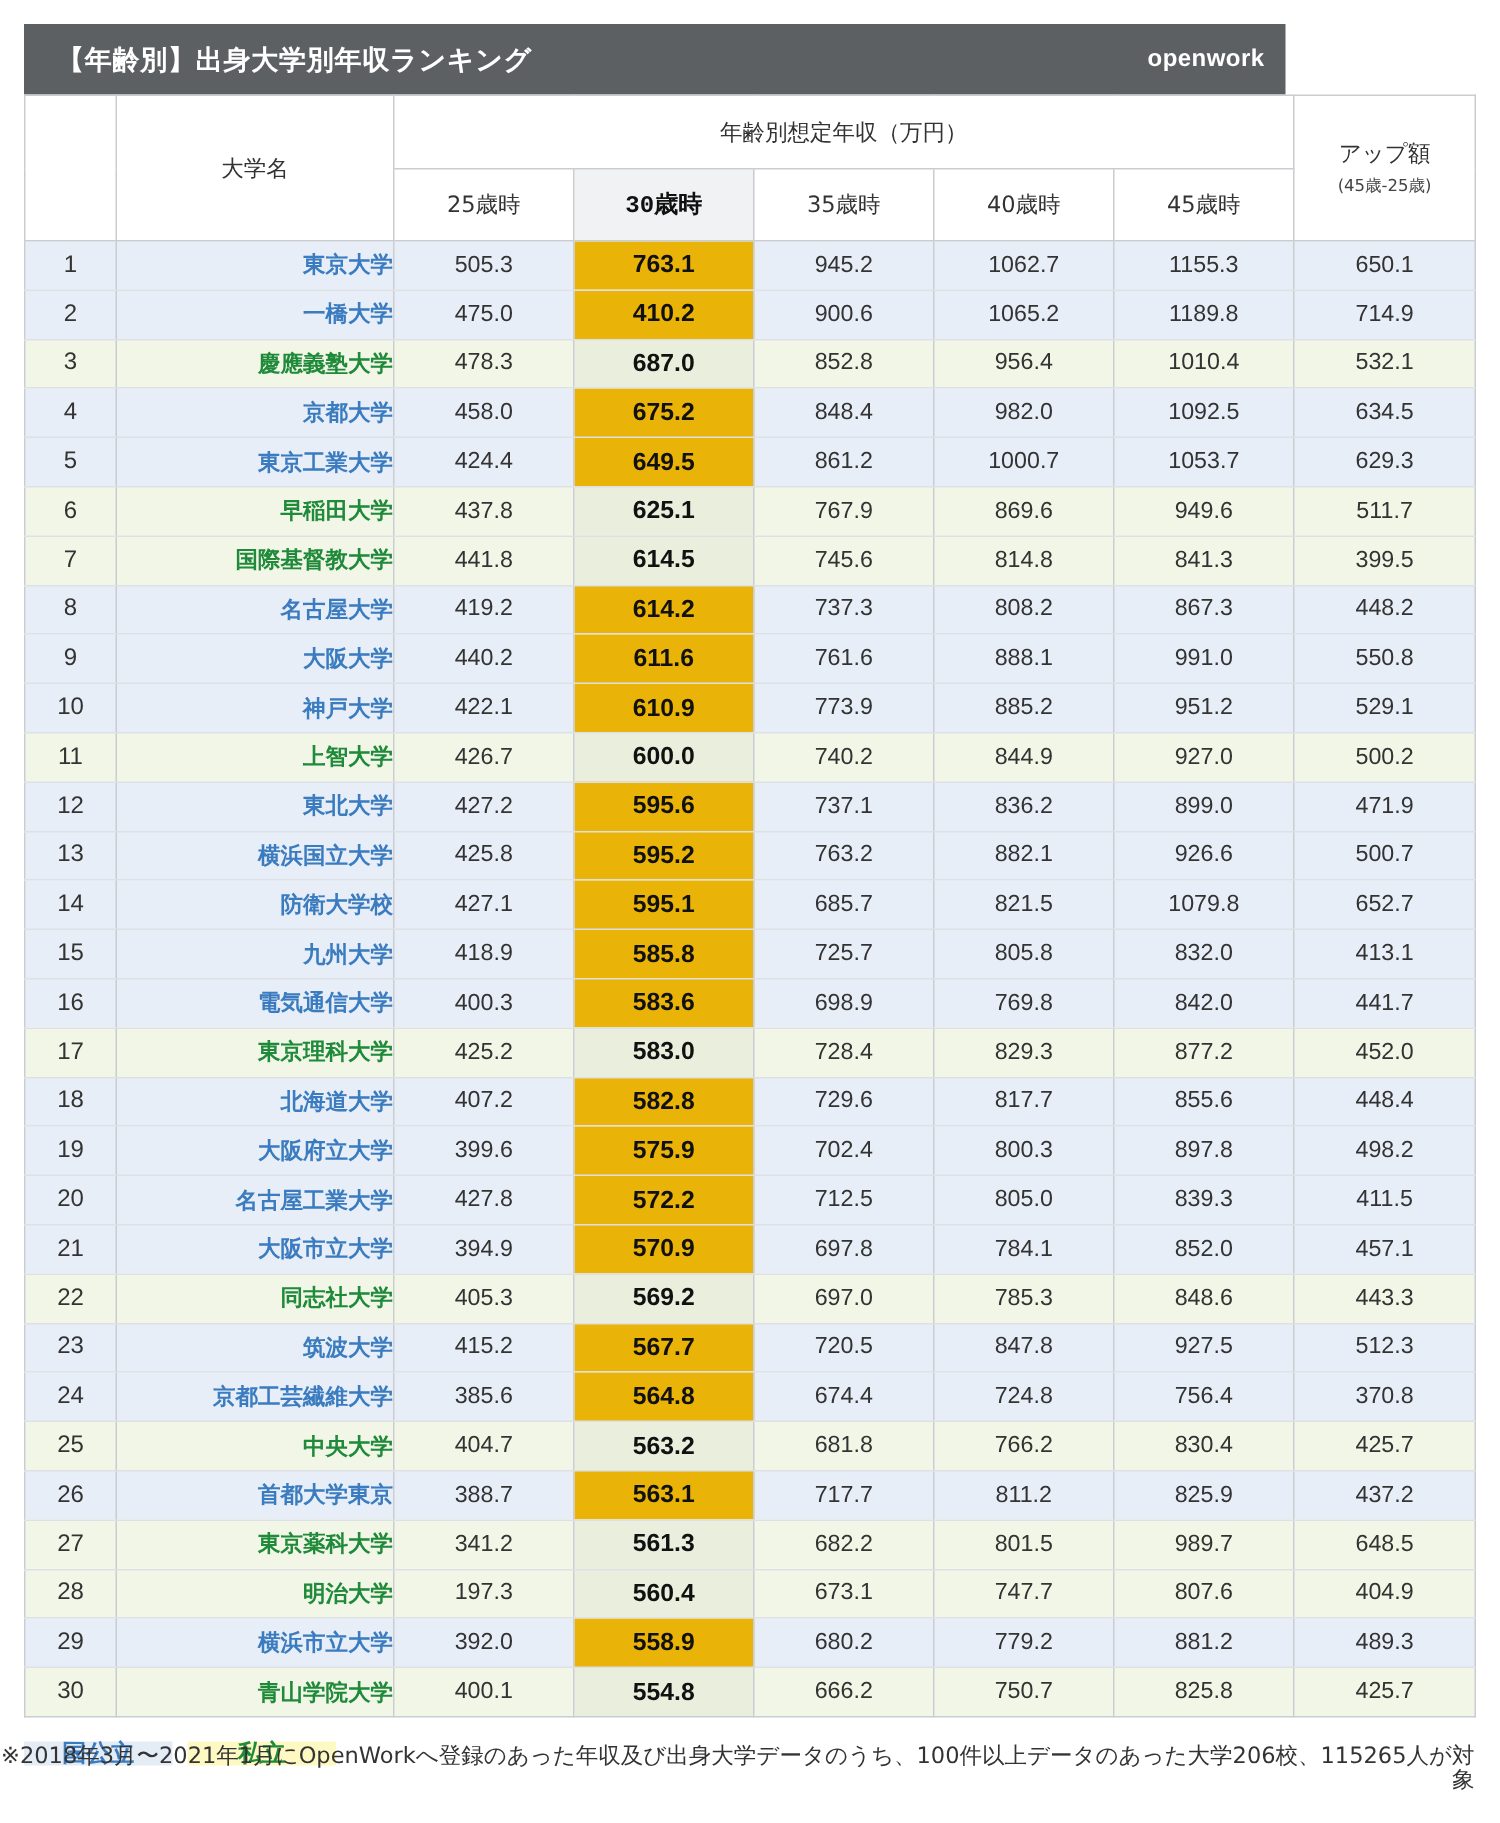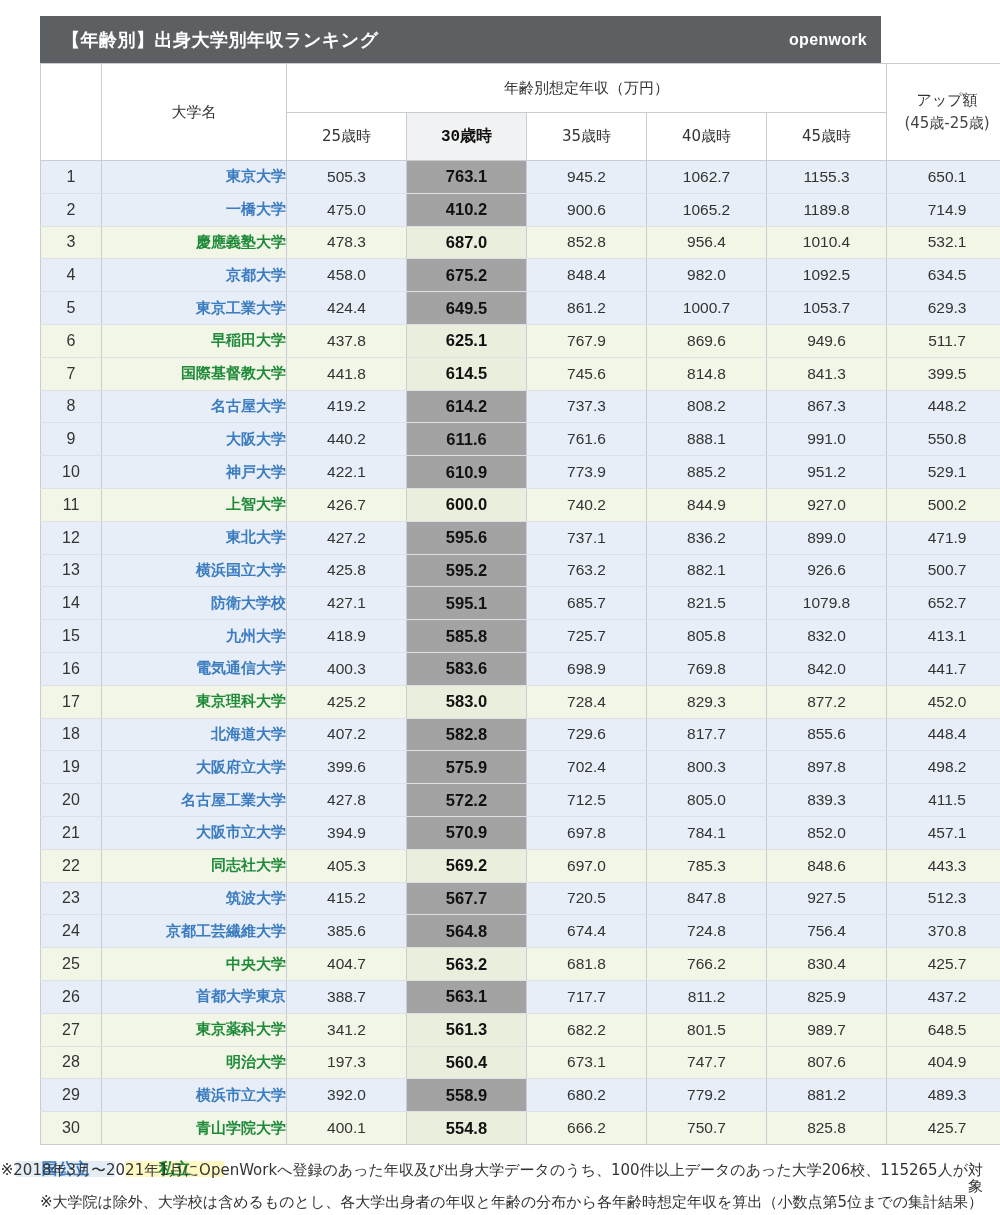--- a/index.html
+++ b/index.html
@@ -1,19 +1,19 @@
 <!DOCTYPE html>
 <html><head>
 <meta charset="utf-8">
 <style>
   * { box-sizing: border-box; margin: 0; padding: 0; }
   html, body { width: 1000px; height: 1215px; background: #ffffff; overflow: hidden; }
   body { font-family: "DejaVu Sans", "Liberation Sans", sans-serif; color: #222; position: relative; }
 
-  .wrap { position: absolute; left: 16px; top: 16px; width: 841px; margin-left: 24px; }
+  .wrap { position: absolute; left: 16px; top: 16px; width: 841px; }
 
   .titlebar {
     height: 47px; background: #5d6063; color: #fff;
     display: flex; align-items: center; justify-content: space-between;
     padding: 0 14px 0 22px;
   }
   .titlebar .title { font-size: 18px; font-weight: bold; letter-spacing: 0.5px; }
   .titlebar .brand { font-family: "Liberation Sans", sans-serif; font-size: 16px; font-weight: bold; letter-spacing: 0.3px; }
 
   table { border-collapse: collapse; width: 967px; table-layout: fixed; }
@@ -24,30 +24,30 @@
 
   thead th {
     font-weight: normal; color: #333; font-size: 15px; background: #fff;
     border: 1px solid #c9ccd0; text-align: center;
   }
   thead tr.h1 th { height: 49px; }
   thead tr.h2 th { height: 48px; }
   thead th.age30 { background: #f1f2f3; font-weight: bold; color: #111; font-size: 16px; font-family: Liberation Mono, monospace; }
   thead th.agehead { font-size: 15px; }
   thead th.up .up-main { display: block; font-size: 15px; }
-  thead th.up .up-sub { display: block; font-size: 15px; margin-top: 4px; color: #444; }
+  thead th.up .up-sub { display: block; font-size: 11px; margin-top: 4px; color: #444; }
 
   tbody td {
     height: 32.8px; border-left: 1px solid #c9ccd0; border-right: 1px solid #c9ccd0;
     border-bottom: 1px solid #dde1e6; text-align: center; font-size: 15.5px; color: #333;
     font-family: "Liberation Sans", sans-serif;
   }
   tbody tr.national td { background: #e7eef7; }
   tbody tr.private td { background: #f2f6e6; }
-  tbody tr.national td.v30 { background: #a3a3a3; }
+  tbody tr.national td.v30 { background: #eab308; }
   tbody tr.private td.v30 { background: #eaeedd; }
   tbody td.rank { font-size: 16px; color: #333; }
   tbody td.name { text-align: right; padding-left: 20px; font-weight: bold; font-size: 15px; font-family: Liberation Sans, sans-serif; }
   tbody tr.national td.name { color: #3b7cc0; }
   tbody tr.private td.name { color: #1f8a3a; }
   tbody td.v30 { font-weight: bold; color: #111; font-size: 16.5px; }
   tbody tr:last-child td { border-bottom: 1px solid #c9ccd0; }
 
   .legend { position: absolute; left: 16px; top: 1161px; display: flex; gap: 10px; }
   .legend .chip { width: 99px; height: 16px; display: flex; align-items: center; justify-content: center; font-weight: bold; font-size: 16px; }
@@ -399,14 +399,13 @@
   </table>
 </div>
 
 <div class="legend">
   <div class="chip national">国公立</div>
   <div class="chip private">私立</div>
 </div>
 
 <div class="notes">
   <div>※2018年3月〜2021年1月にOpenWorkへ登録のあった年収及び出身大学データのうち、100件以上データのあった大学206校、115265人が対象</div>
-  <div>※大学院は除外、大学校は含めるものとし、各大学出身者の年収と年齢の分布から各年齢時想定年収を算出（小数点第5位までの集計結果）</div>
 </div>
 
 </body></html>

